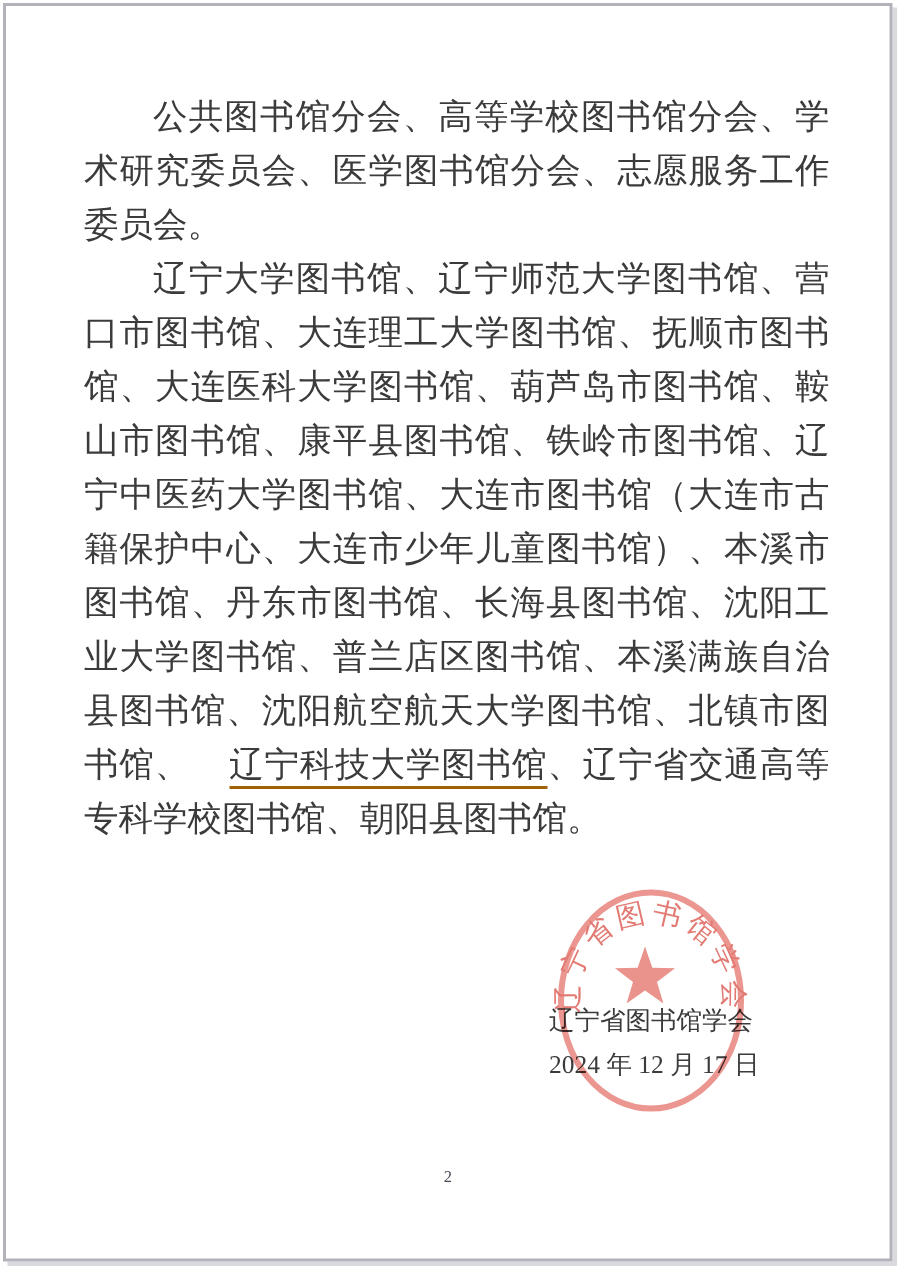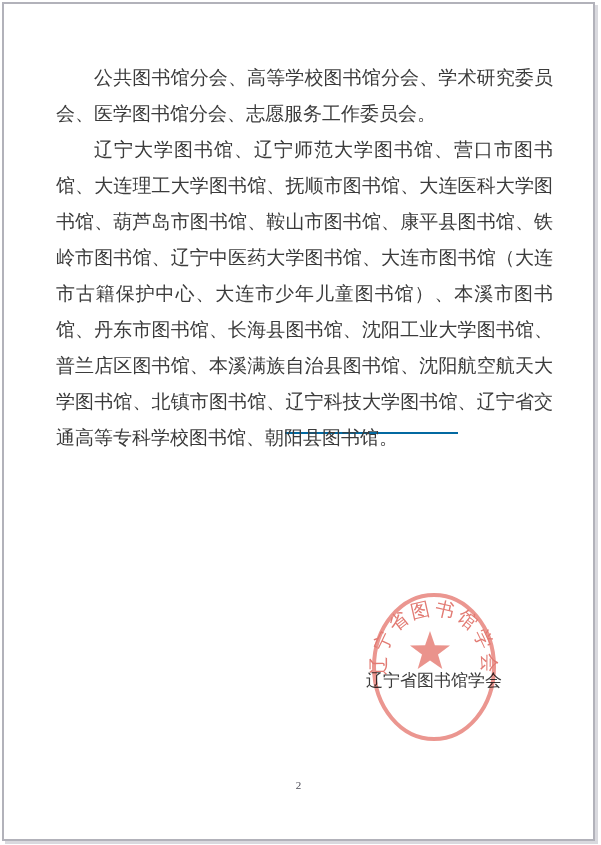--- a/index.html
+++ b/index.html
@@ -19,33 +19,34 @@
     height: 835px;
     background: #ffffff;
     border: 2px solid #b2b2ba;
     box-shadow: 3px 3px 0 #d9d9de;
   }
   .body-text {
     position: absolute;
     left: 52px;
     top: 56px;
     width: 497px;
-    font-size: 19px;
+    font-size: 23px;
     line-height: 36px;
     color: #3b3b3b;
     text-align: justify;
     letter-spacing: 0;
   }
   .body-text p {
     margin: 0;
     text-indent: 2em;
   }
   .hl-underline {
-    border-bottom: 2px solid #0369a1;
-    padding-bottom: 20px;
+    border-bottom: 2px solid #a16207;
+    padding-bottom: 2px;
+    margin-left: 26px;
   }
   .signature {
     position: absolute;
     left: 362px;
     top: 662px;
     font-size: 17px;
     line-height: 29px;
     color: #3b3b3b;
     white-space: nowrap;
   }
@@ -80,20 +81,21 @@
 
 <div class="sheet">
 
   <div class="body-text">
     <p><span>公共图书馆分会、高等学校图书馆分会、学术研究委员会、医学图书馆分会、志愿服务工作委员会。</span></p>
     <p><span>辽宁大学图书馆、辽宁师范大学图书馆、营口市图书馆、大连理工大学图书馆、抚顺市图书馆、大连医科大学图书馆、葫芦岛市图书馆、鞍山市图书馆、康平县图书馆、铁岭市图书馆、辽宁中医药大学图书馆、大连市图书馆（大连市古籍保护中心、大连市少年儿童图书馆）、本溪市图书馆、丹东市图书馆、长海县图书馆、沈阳工业大学图书馆、普兰店区图书馆、本溪满族自治县图书馆、沈阳航空航天大学图书馆、北镇市图书馆、</span><span class="hl-underline">辽宁科技大学图书馆</span><span>、辽宁省交通高等专科学校图书馆、朝阳县图书馆。</span></p>
   </div>
 
   <div class="signature">
     <div>辽宁省图书馆学会</div>
+    <div>2024 年 12 月 17 日</div>
   </div>
 
   <svg class="seal" viewBox="0 0 148 160" aria-hidden="true">
     <ellipse cx="72" cy="77" rx="60" ry="72" fill="none" stroke="#e4756d" stroke-width="4" opacity="0.9"></ellipse>
     <polygon points="68,41 72.9,55.2 88,55.5 76,64.6 80.3,79 68,70.4 55.7,79 60,64.6 48,55.5 63.1,55.2" fill="#e4756d" opacity="0.92"></polygon>
     <defs>
       <path id="sealArc" d="M 27.6 94.7 A 49 49 0 1 1 116.4 94.7" fill="none"></path>
     </defs>
     <text text-anchor="middle">
       <textPath href="#sealArc" startOffset="50%">辽宁省图书馆学会</textPath>

